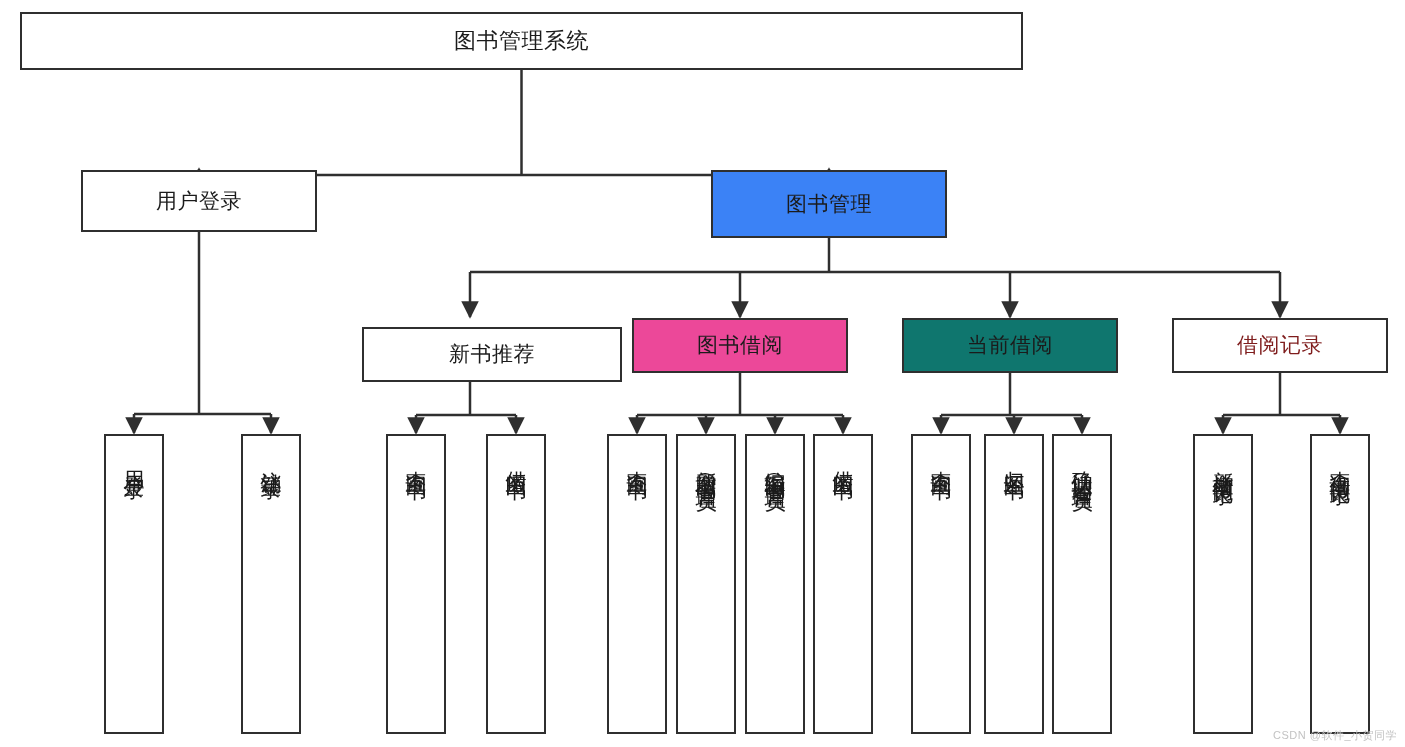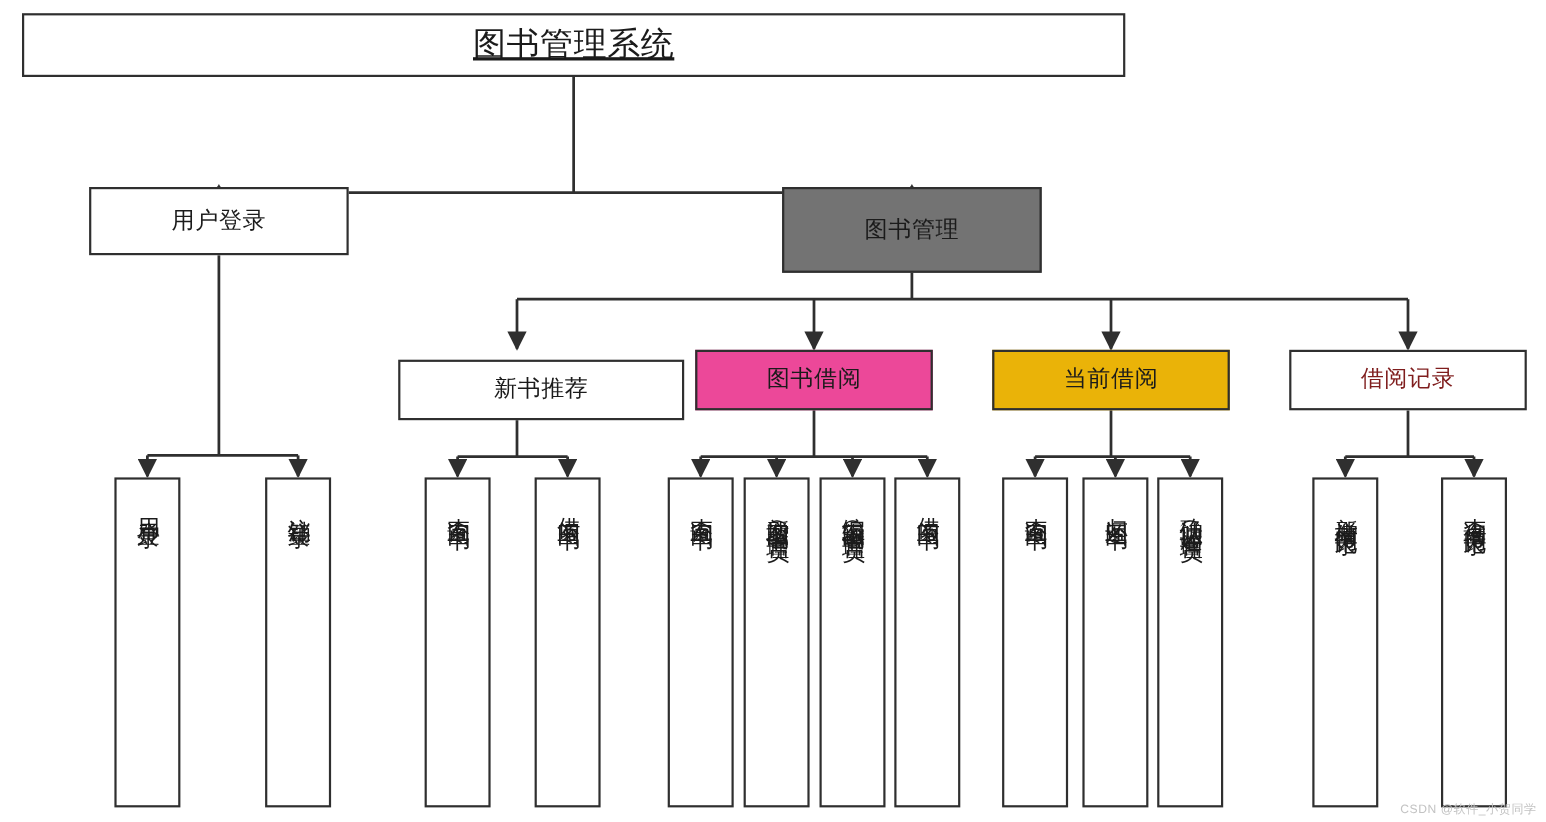--- a/index.html
+++ b/index.html
@@ -49,21 +49,21 @@
     justify-content: center;
     padding-top: 18px;
   }
   .node.vert .label {
     writing-mode: vertical-rl;
     text-orientation: upright;
     font-size: 21px;
     letter-spacing: 3px;
     line-height: 1.05;
   }
-  .node.root .label { font-size: 30px; text-decoration: underline; }
+  .node.root .label { font-size: 22px; }
 
   .watermark {
     position: absolute;
     right: 8px;
     bottom: 4px;
     font-size: 11px;
     color: #c3c3c3;
     white-space: nowrap;
     letter-spacing: 0.5px;
     pointer-events: none;
@@ -127,30 +127,30 @@
         <line x1="1340" y1="415" x2="1340" y2="433" stroke="#2f2f2f" stroke-width="2.5" marker-end="url(#arrow)"></line>
       </g>
     </svg>
   <div id="nodes">
       <div class="node horiz root" style="left: 20px; top: 12px; width: 1003px; height: 58px; border-color: rgb(47, 47, 47); background: rgb(255, 255, 255); color: rgb(27, 27, 27);">
         <span class="label">图书管理系统</span>
       </div>
       <div class="node horiz" style="left: 81px; top: 170px; width: 236px; height: 62px; border-color: rgb(47, 47, 47); background: rgb(255, 255, 255); color: rgb(27, 27, 27);">
         <span class="label">用户登录</span>
       </div>
-      <div class="node horiz" style="left: 711px; top: 170px; width: 236px; height: 78px; border-color: rgb(47, 47, 47); background: #737373; color: rgb(27, 27, 27);">
+      <div class="node horiz" style="left: 711px; top: 170px; width: 236px; height: 68px; border-color: rgb(47, 47, 47); background: #3b82f6; color: rgb(27, 27, 27);">
         <span class="label">图书管理</span>
       </div>
       <div class="node horiz" style="left: 362px; top: 327px; width: 260px; height: 55px; border-color: rgb(47, 47, 47); background: rgb(255, 255, 255); color: rgb(27, 27, 27);">
         <span class="label">新书推荐</span>
       </div>
       <div class="node horiz" style="left: 632px; top: 318px; width: 216px; height: 55px; border-color: rgb(47, 47, 47); background: #ec4899; color: rgb(27, 27, 27);">
         <span class="label">图书借阅</span>
       </div>
-      <div class="node horiz" style="left: 902px; top: 318px; width: 216px; height: 55px; border-color: rgb(47, 47, 47); background: #eab308; color: rgb(27, 27, 27);">
+      <div class="node horiz" style="left: 902px; top: 318px; width: 216px; height: 55px; border-color: rgb(47, 47, 47); background: #0f766e; color: rgb(27, 27, 27);">
         <span class="label">当前借阅</span>
       </div>
       <div class="node horiz" style="left: 1172px; top: 318px; width: 216px; height: 55px; border-color: rgb(47, 47, 47); background: rgb(255, 255, 255); color: #7f1d1d;">
         <span class="label">借阅记录</span>
       </div>
       <div class="node vert" style="left: 104px; top: 434px; width: 60px; height: 300px; border-color: rgb(47, 47, 47); background: rgb(255, 255, 255); color: rgb(27, 27, 27);">
         <span class="label">用户登录</span>
       </div>
       <div class="node vert" style="left: 241px; top: 434px; width: 60px; height: 300px; border-color: rgb(47, 47, 47); background: rgb(255, 255, 255); color: rgb(27, 27, 27);">
         <span class="label">注销登录</span>

